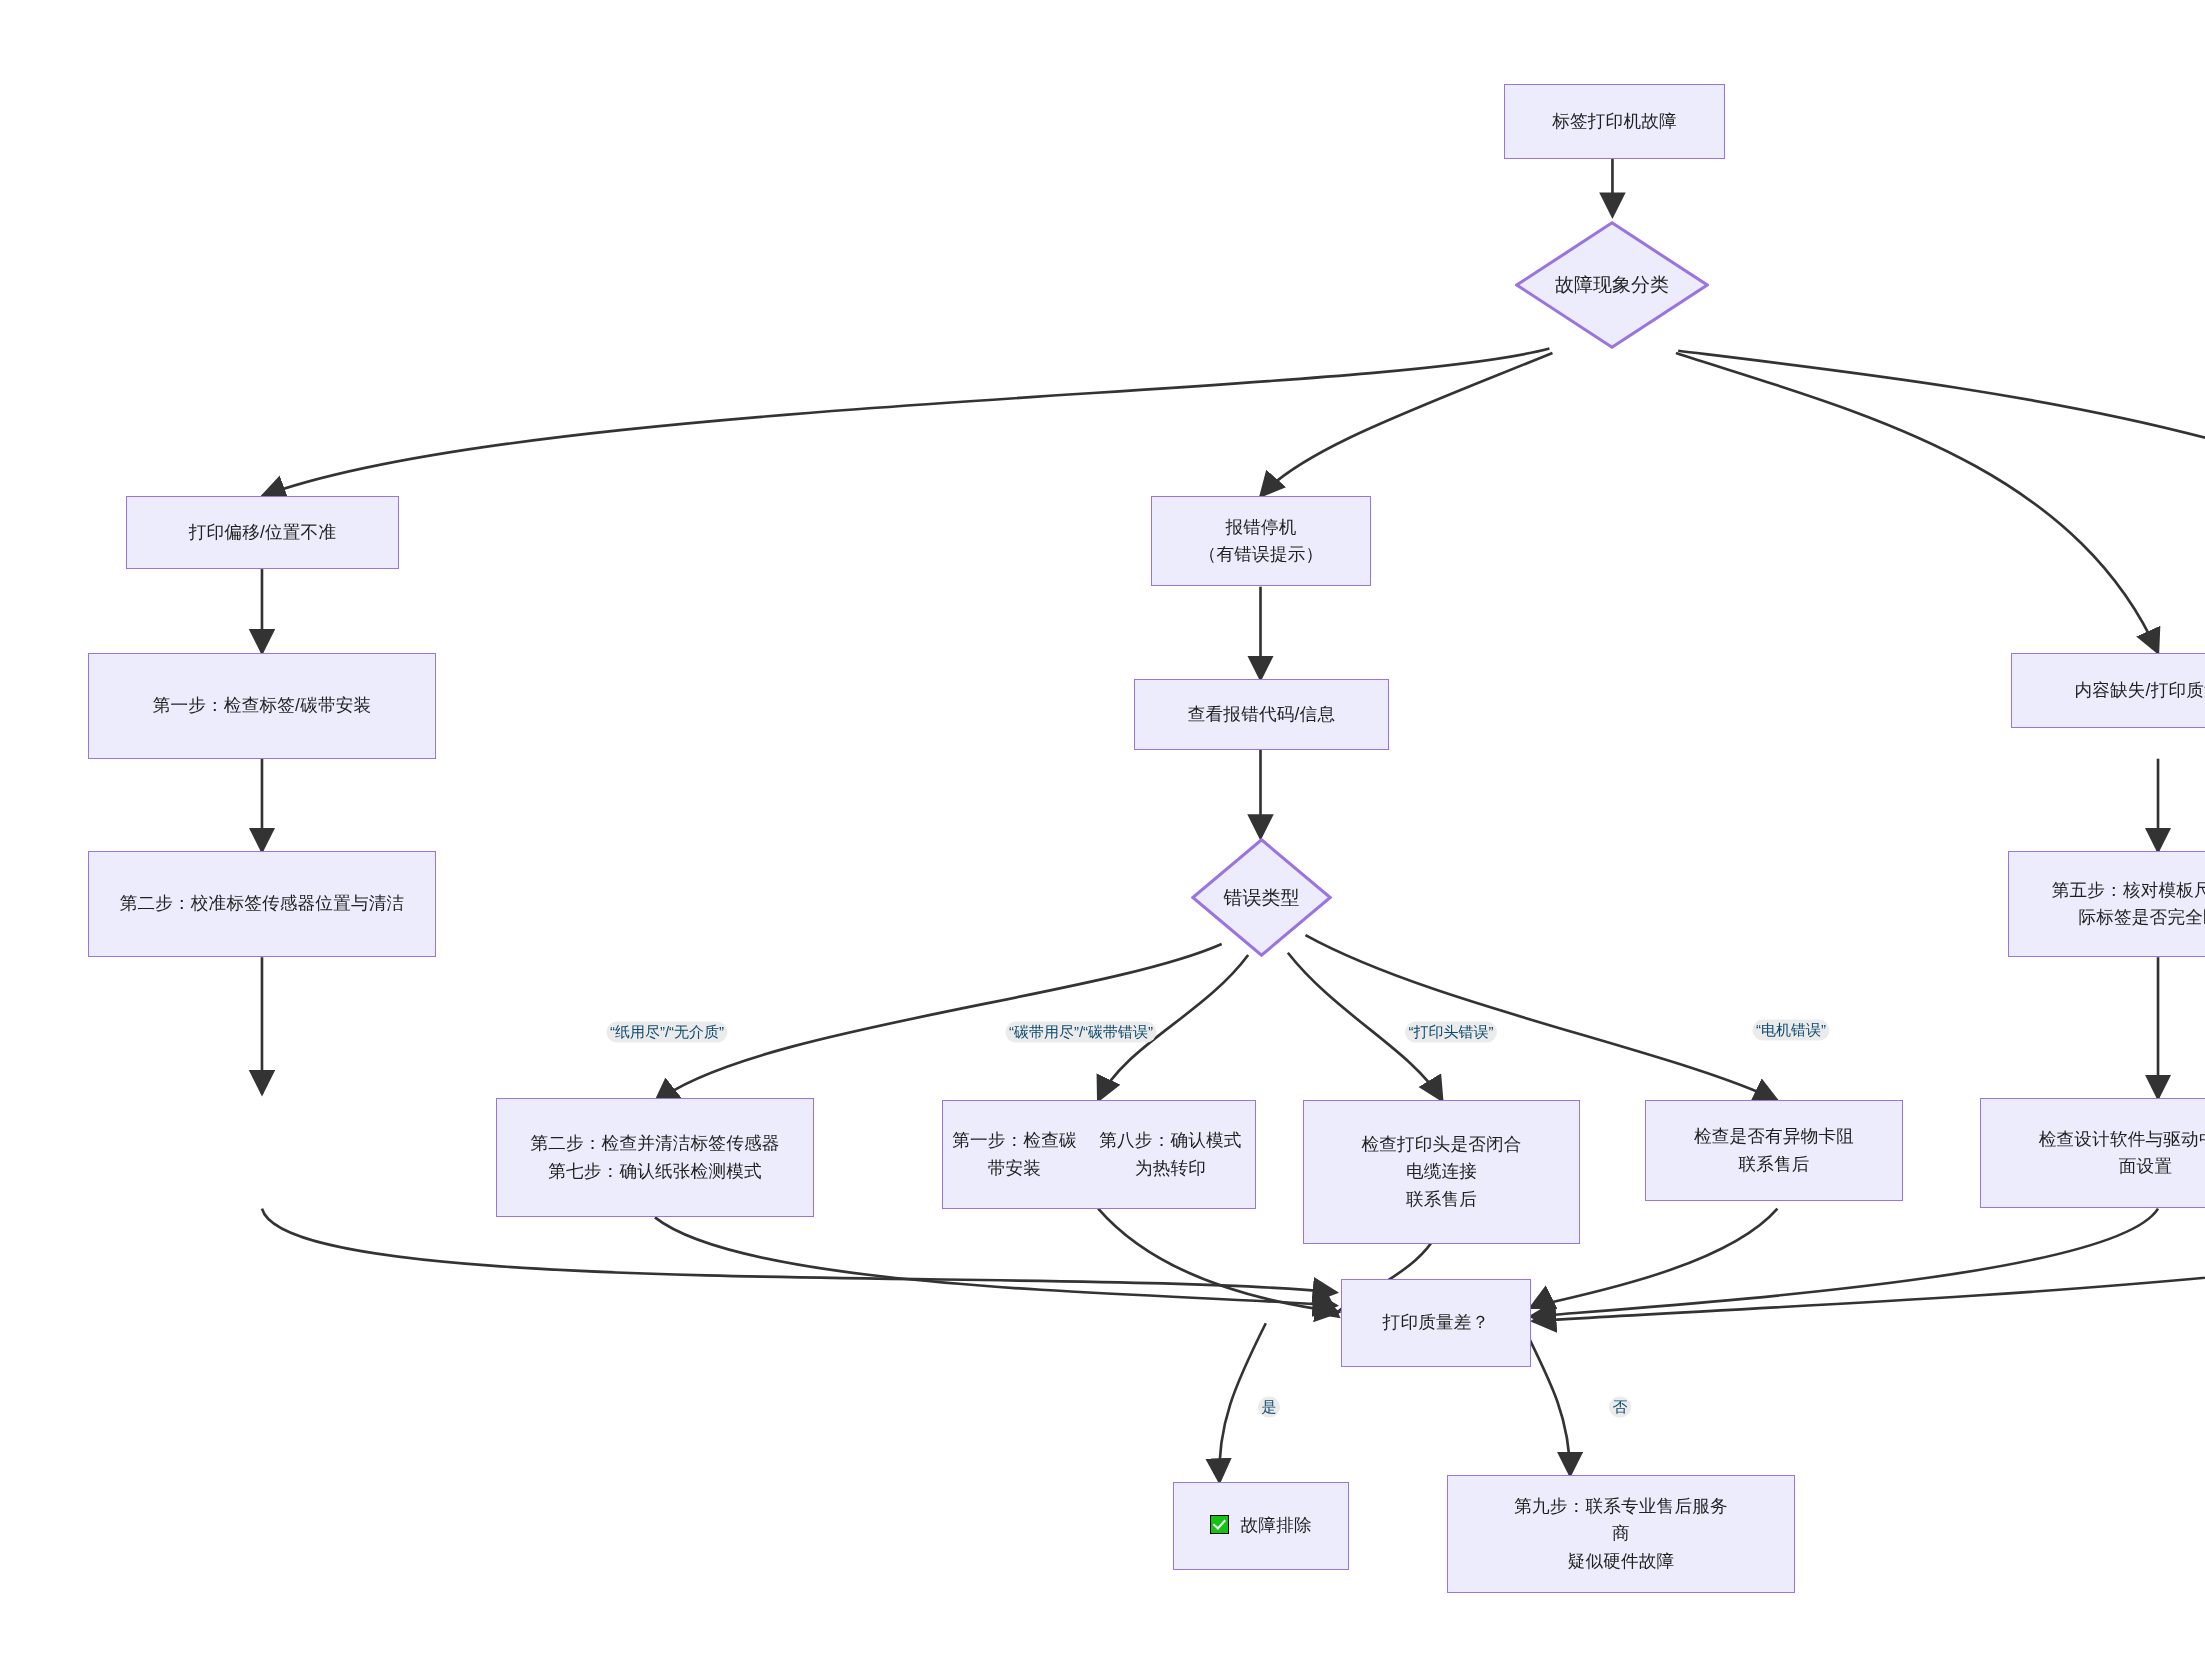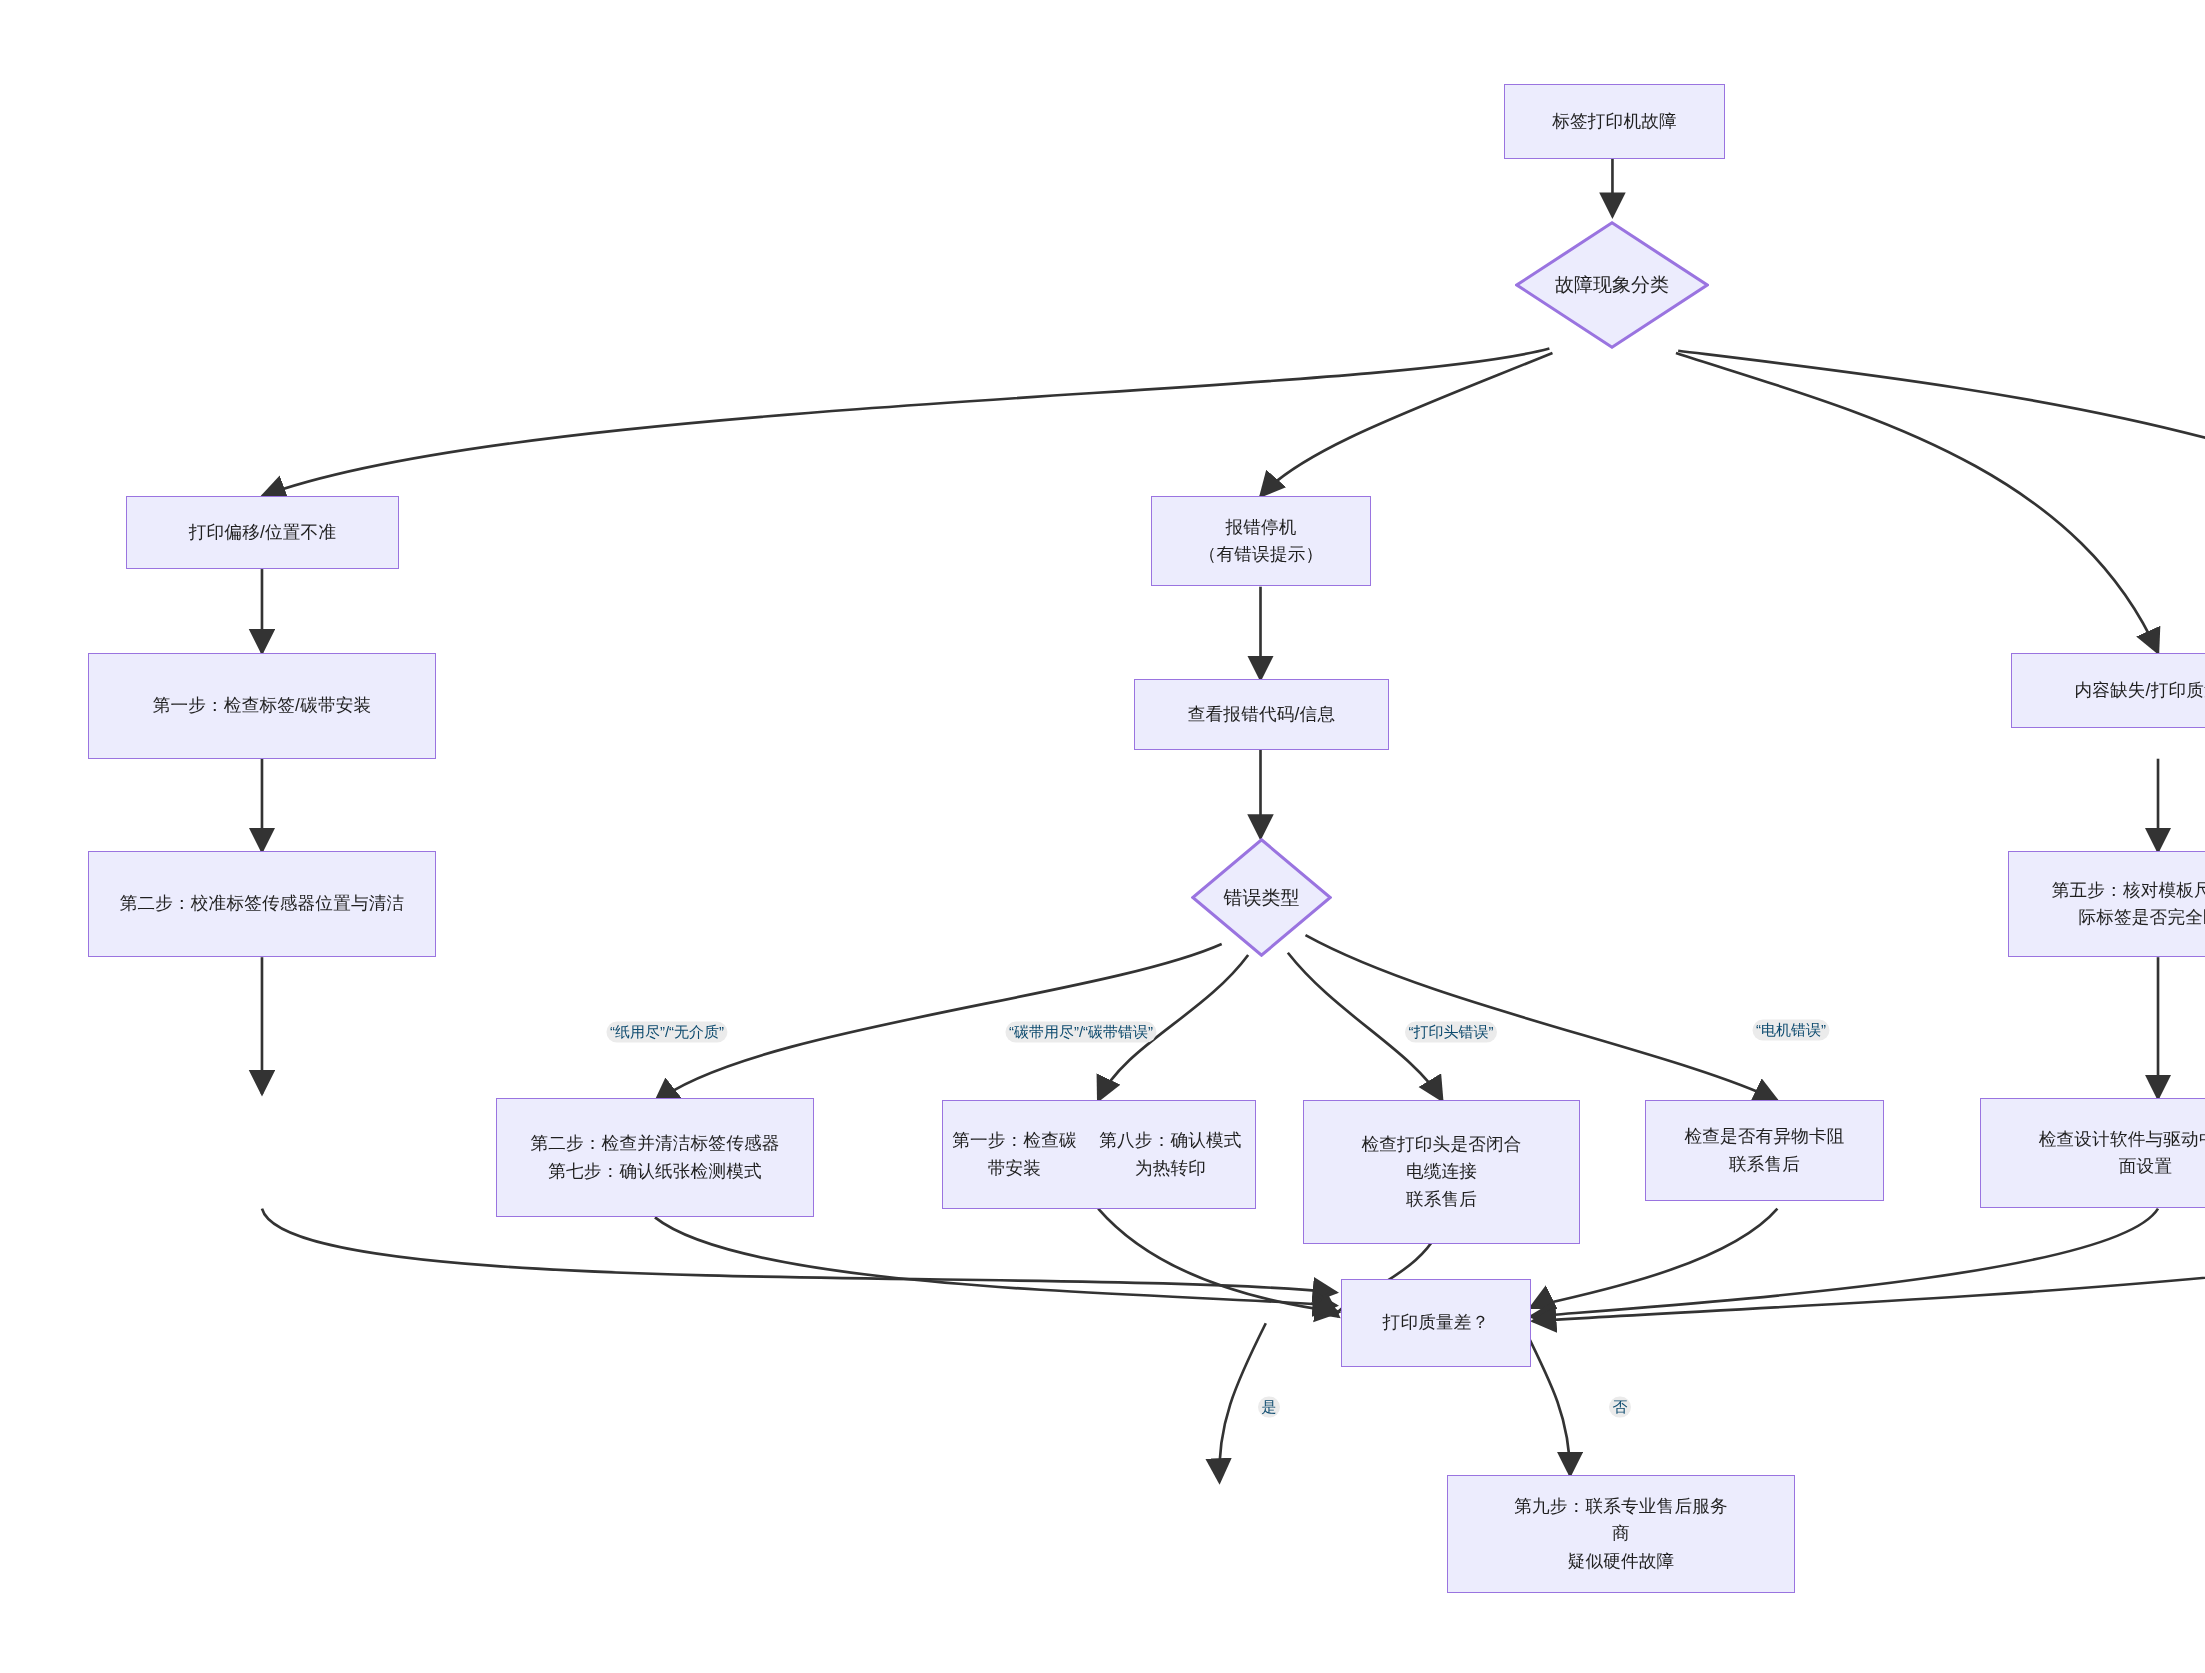--- a/index.html
+++ b/index.html
@@ -126,21 +126,21 @@
     <span>第一步：检查碳带安装</span>
     <span>第八步：确认模式为热转印</span>
   </div>
 
   <div class="node" style="left:1303px;top:1100px;width:277px;height:144px;flex-direction:column;">
     <span>检查打印头是否闭合</span>
     <span>电缆连接</span>
     <span>联系售后</span>
   </div>
 
-  <div class="node" style="left:1645px;top:1100px;width:239px;height:101px;flex-direction:column;">
+  <div class="node" style="left:1645px;top:1100px;width:258px;height:101px;flex-direction:column;">
     <span>检查是否有异物卡阻</span>
     <span>联系售后</span>
   </div>
 
   <div class="node" style="left:2011px;top:653px;width:292px;height:75px;">
     <span>内容缺失/打印质量差</span>
   </div>
 
   <div class="node" style="left:2008px;top:851px;width:301px;height:106px;flex-direction:column;">
     <span>第五步：核对模板尺寸与实</span>
@@ -152,20 +152,26 @@
     <span>面设置</span>
   </div>
 
   <div class="node" style="left:1341px;top:1279px;width:190px;height:88px;">
     <span>打印质量差？</span>
   </div>
 
   <div class="edge-label" style="left:1269px;top:1407px;">是</div>
   <div class="edge-label" style="left:1620px;top:1407px;">否</div>
 
+  <div class="node" style="left:1173px;top:1482px;width:176px;height:88px;">
+    <span class="term">
+      <i class="check"></i>
+      <em style="font-style:normal;">故障排除</em>
+    </span>
+  </div>
 
   <div class="node" style="left:1447px;top:1475px;width:348px;height:118px;flex-direction:column;">
     <span>第九步：联系专业售后服务</span>
     <span>商</span>
     <span>疑似硬件故障</span>
   </div>
 
 </div>
 
 

